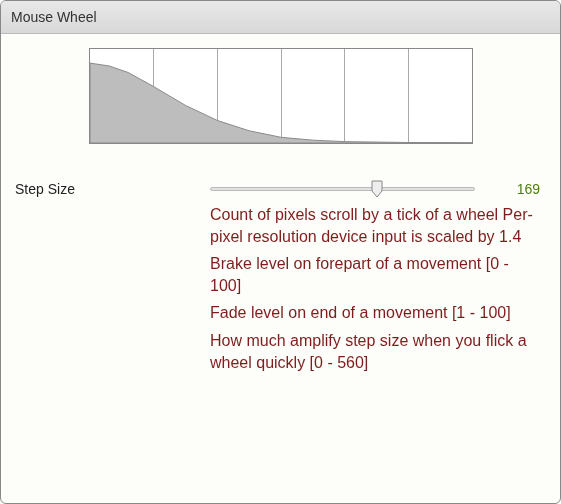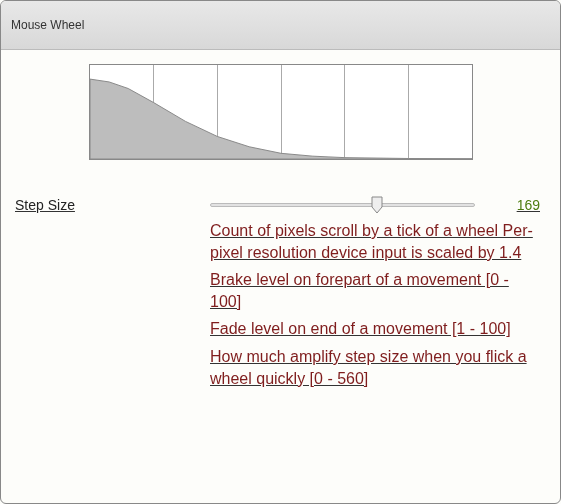--- a/index.html
+++ b/index.html
@@ -15,22 +15,22 @@
     width: 561px;
     height: 504px;
     border: 1px solid #888;
     border-radius: 6px;
     background: #fdfdfa;
     overflow: hidden;
   }
   .panel-header {
     background: linear-gradient(#e8e8e8, #d8d8d8);
     border-bottom: 1px solid #bbb;
-    padding: 17px 10px;
-    font-size: 12px;
+    padding: 8px 10px;
+    font-size: 14px;
     color: #333;
   }
   .graph-area {
     display: flex;
     justify-content: center;
     padding: 14px 0 18px 0;
   }
   .graph {
     width: 384px;
     height: 96px;
@@ -46,21 +46,20 @@
     background: #aaa;
   }
   .graph svg {
     position: absolute;
     top: 0; left: 0;
     width: 100%;
     height: 100%;
   }
   .settings {
     padding: 0 14px 10px 14px;
-    text-decoration: underline;
   }
   .row {
     display: flex;
     align-items: center;
     padding-top: 18px;
   }
   .label-col {
     width: 195px;
     font-size: 14px;
     color: #222;

